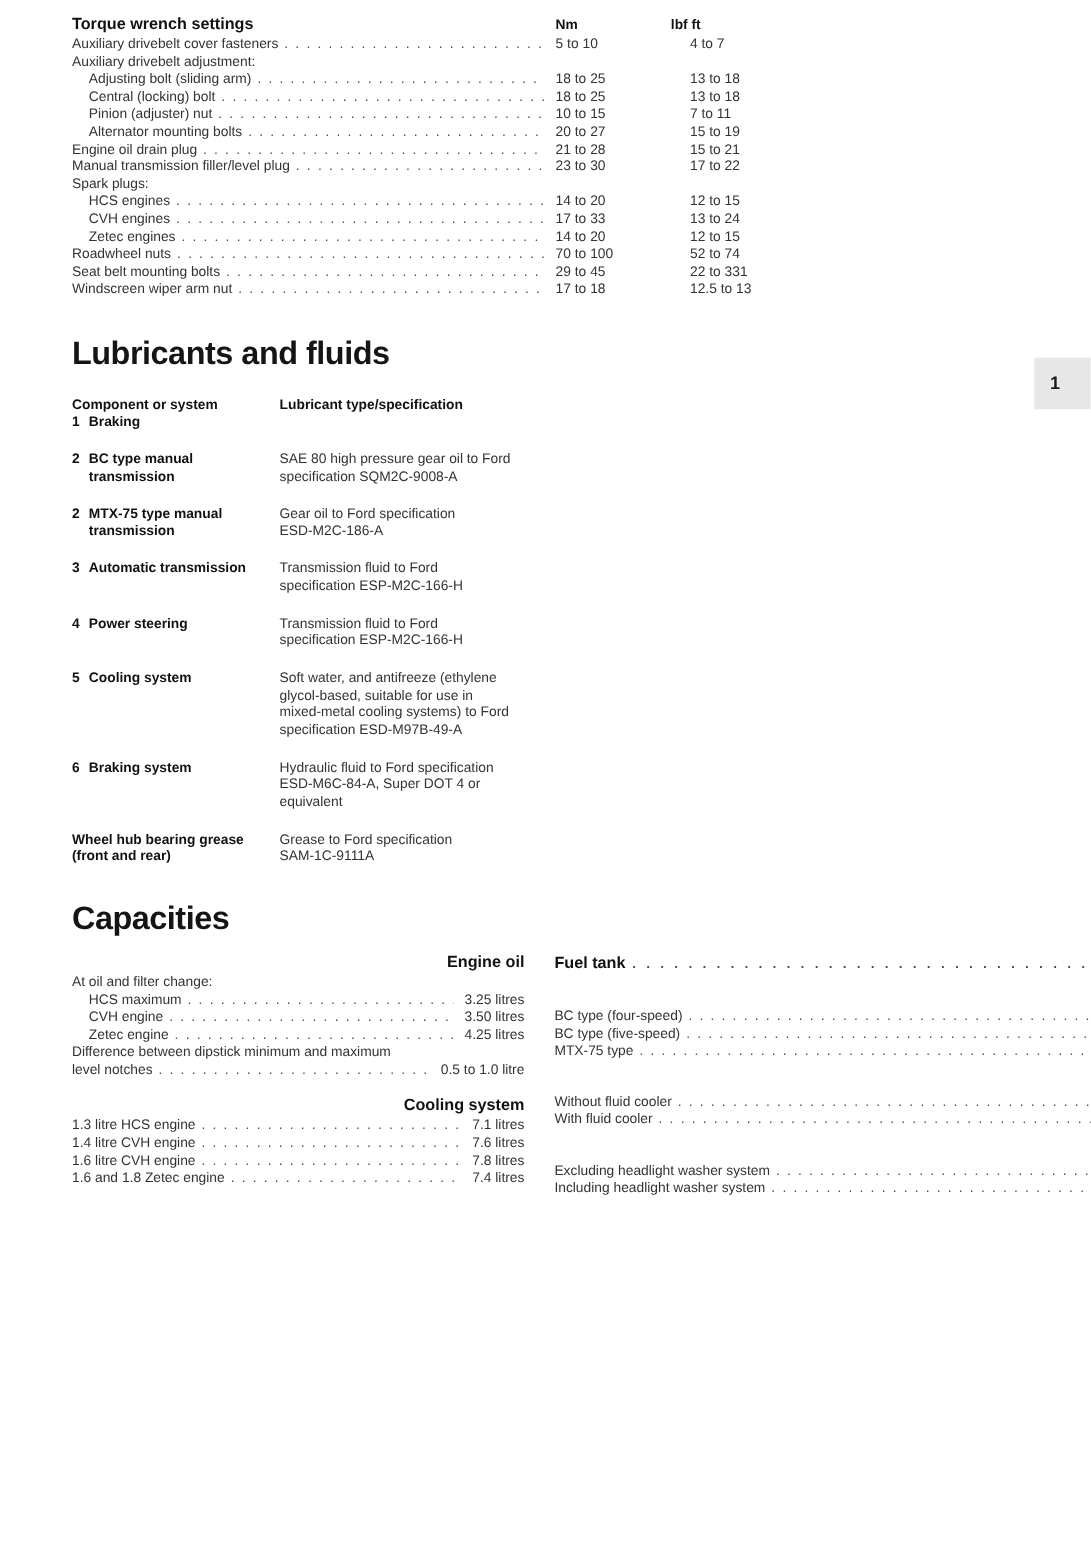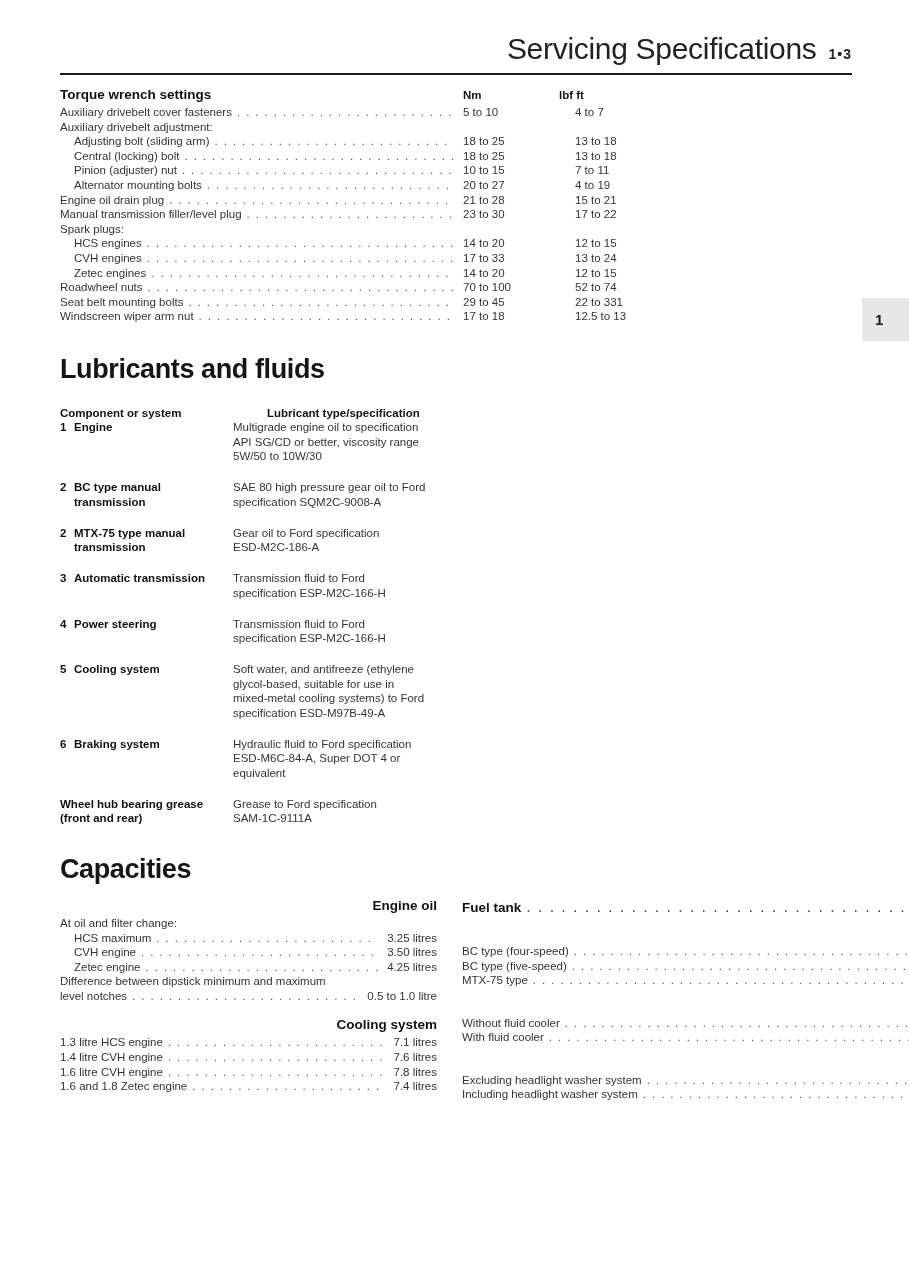--- a/index.html
+++ b/index.html
@@ -61,21 +61,21 @@
   
   .big-heading {
     font-size: 27px;
     font-weight: 700;
     color: #151515;
     letter-spacing: -0.4px;
     margin-top: 24px;
   }
   .lubricants { margin-top: 30px; }
   .l-table { margin-top: 21px; }
-  .l-headrow { display: flex; font-size: 11.5px; font-weight: 700; color: #111; line-height: 14.5px; gap: 34px; }
+  .l-headrow { display: flex; font-size: 11.5px; font-weight: 700; color: #111; line-height: 14.5px; }
   .l-col-comp { width: 173px; }
   .l-col-type { flex: 1; }
   .l-row { display: flex; font-size: 11.5px; line-height: 14.5px; margin-bottom: 16.5px; }
   .l-comp { width: 173px; display: flex; font-weight: 700; color: #111; }
   .l-num { width: 14px; flex: none; }
   .l-name { white-space: pre-line; }
   .l-spec { flex: 1; white-space: pre-line; }
 
   
   .capacities { margin-top: 28px; }
@@ -106,24 +106,20 @@
     font-size: 15px;
     font-weight: 700;
     color: #1a1a1a;
   }
 </style>
 </head>
 <body>
 
 <div class="page">
 
-  <div class="header">
-    <h1 class="page-title">Servicing Specifications</h1><span class="page-num">1•3</span>
-    <hr class="rule">
-  </div>
 
   <div class="torque">
     <div class="t-headrow">
       <span class="t-heading">Torque wrench settings</span>
       <span class="t-col-nm">Nm</span>
       <span class="t-col-lbf">lbf ft</span>
     </div>
     <div>
 
         <div class="t-row">
@@ -170,21 +166,21 @@
           <span class="t-nm">10 to 15</span>
           <span class="t-lbf">7 to 11</span>
         </div>
 
         <div class="t-row">
           <span class="t-left">
             <span class="t-label indent">Alternator mounting bolts</span>
             <span class="dots"></span>
           </span>
           <span class="t-nm">20 to 27</span>
-          <span class="t-lbf">4 to 19</span>
+          <span class="t-lbf">15 to 19</span>
         </div>
 
         <div class="t-row">
           <span class="t-left">
             <span class="t-label">Engine oil drain plug</span>
             <span class="dots"></span>
           </span>
           <span class="t-nm">21 to 28</span>
           <span class="t-lbf">15 to 21</span>
         </div>
@@ -268,25 +264,22 @@
     <div class="l-table">
       <div class="l-headrow">
         <span class="l-col-comp">Component or system</span>
         <span class="l-col-type">Lubricant type/specification</span>
       </div>
       <div>
 
           <div class="l-row">
             <span class="l-comp">
               <span class="l-num">1</span>
-              <span class="l-name">Engine</span>
-            </span>
-            <span class="l-spec">Multigrade engine oil to specification
-API SG/CD or better, viscosity range
-5W/50 to 10W/30</span>
+              <span class="l-name">Braking</span>
+            </span>
           </div>
 
           <div class="l-row">
             <span class="l-comp">
               <span class="l-num">2</span>
               <span class="l-name">BC type manual
 transmission</span>
             </span>
             <span class="l-spec">SAE 80 high pressure gear oil to Ford
 specification SQM2C-9008-A</span>

